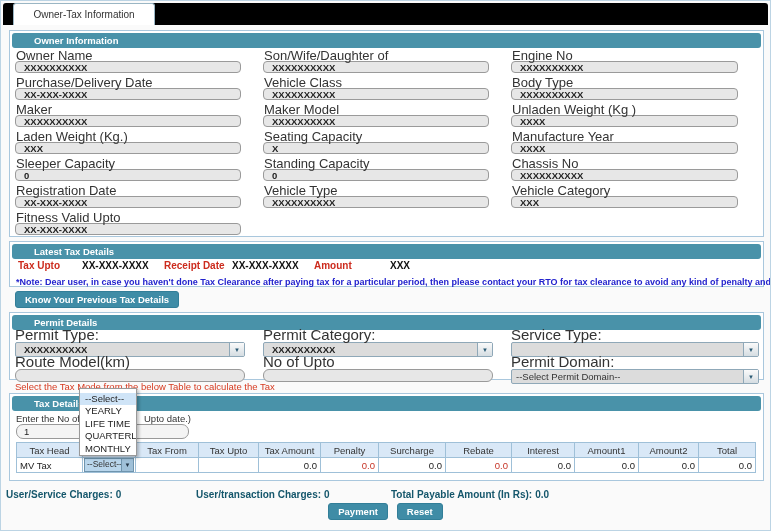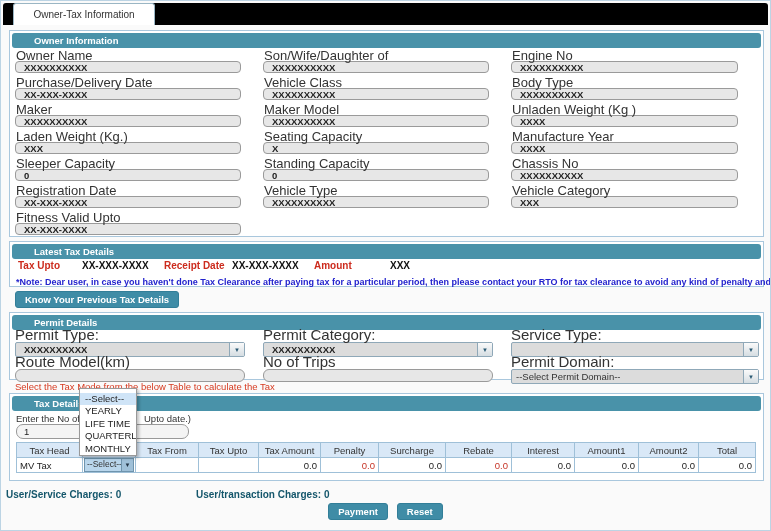--- a/index.html
+++ b/index.html
@@ -201,21 +201,21 @@
       <div class="combo">
         <span class="combo-val"></span>
         <span class="combo-btn">▼</span>
       </div>
     </div>
     <div class="pcell" style="left:5px; top:44px; width:230px;">
       <span class="plabel">Route Model(km)</span>
       <div class="pinput"></div>
     </div>
     <div class="pcell" style="left:253px; top:44px; width:230px;">
-      <span class="plabel">No of Trips</span>
+      <span class="plabel">No of Upto</span>
       <div class="pinput"></div>
     </div>
     <div class="pcell" style="left:501px; top:44px; width:248px;">
       <span class="plabel">Permit Domain:</span>
       <div class="combo">
         <span class="combo-val plain">--Select Permit Domain--</span>
         <span class="combo-btn">▼</span>
       </div>
     </div>
   </div>
@@ -288,19 +288,22 @@
     <div class="dd-item">QUARTERLY</div>
     <div class="dd-item">MONTHLY</div>
   </div>
 
   <div class="sum" id="sum1">
     <span>User/Service Charges:</span><span class="v">0</span>
   </div>
   <div class="sum" id="sum2">
     <span>User/transaction Charges:</span><span class="v">0</span>
   </div>
+  <div class="sum" id="sum3">
+    <span>Total Payable Amount (In Rs):</span><span class="v">0.0</span>
+  </div>
 
   <div class="action-row">
     <button class="btn">Payment</button>
     <button class="btn">Reset</button>
   </div>
 
 </div>
 
 </body></html>

